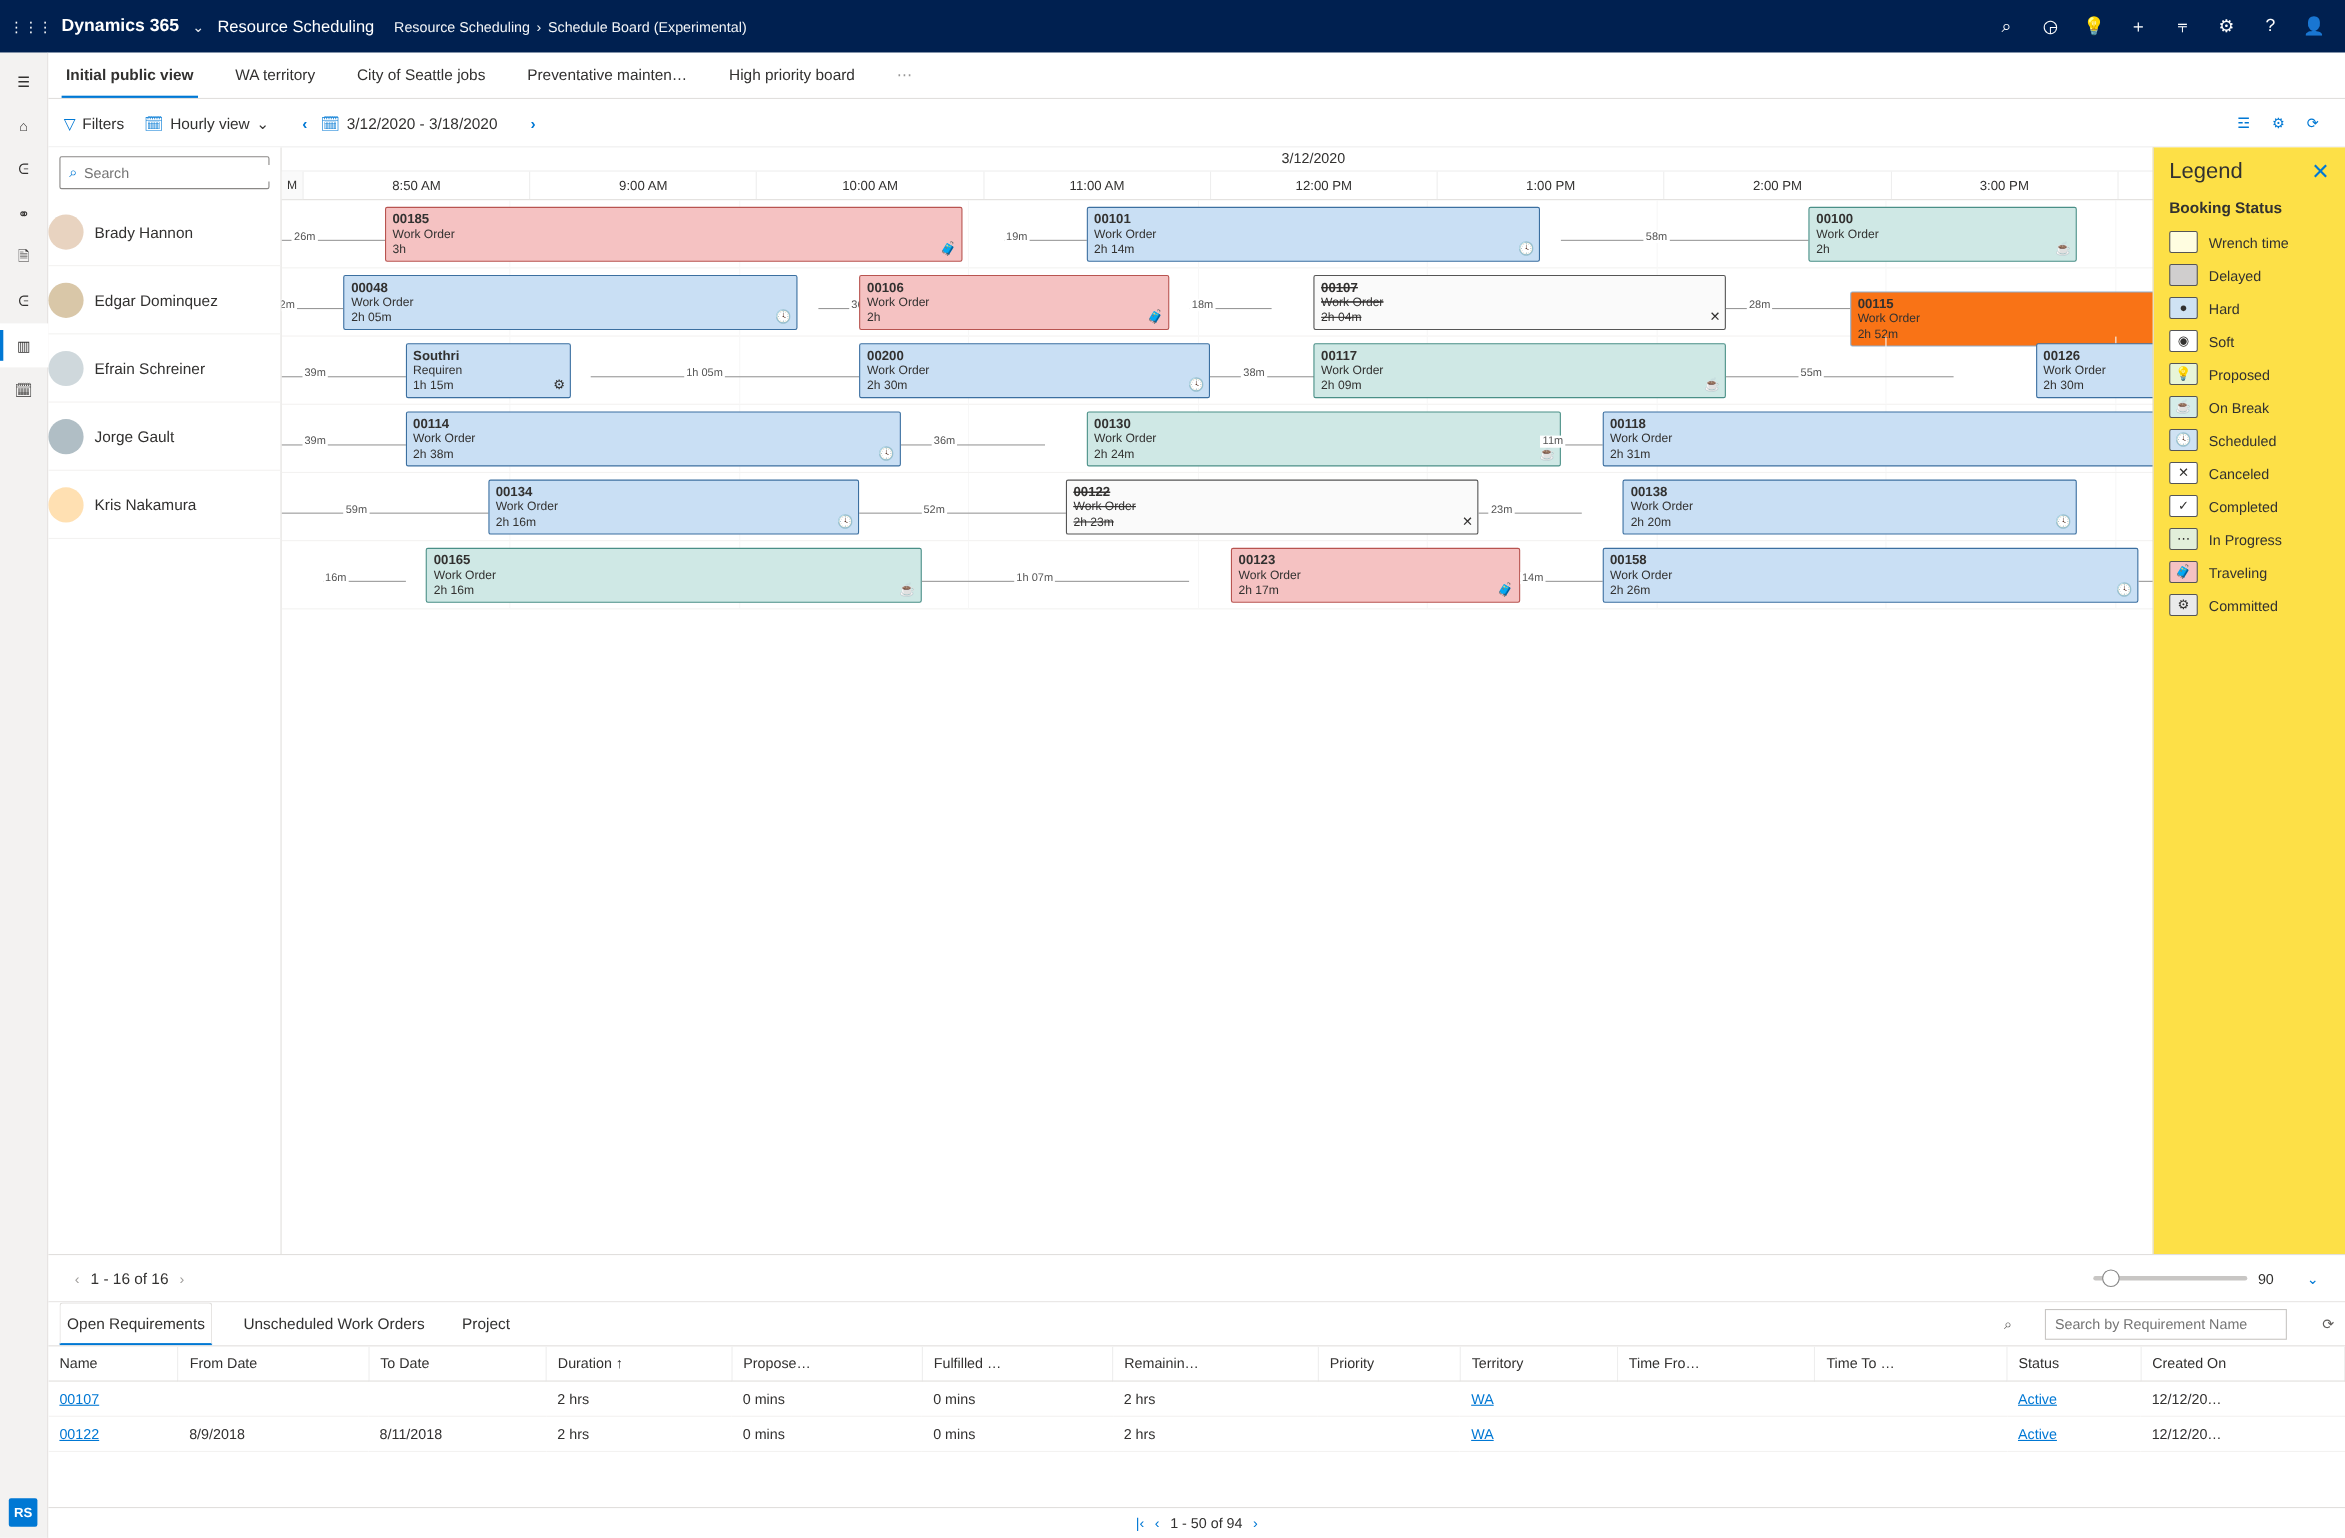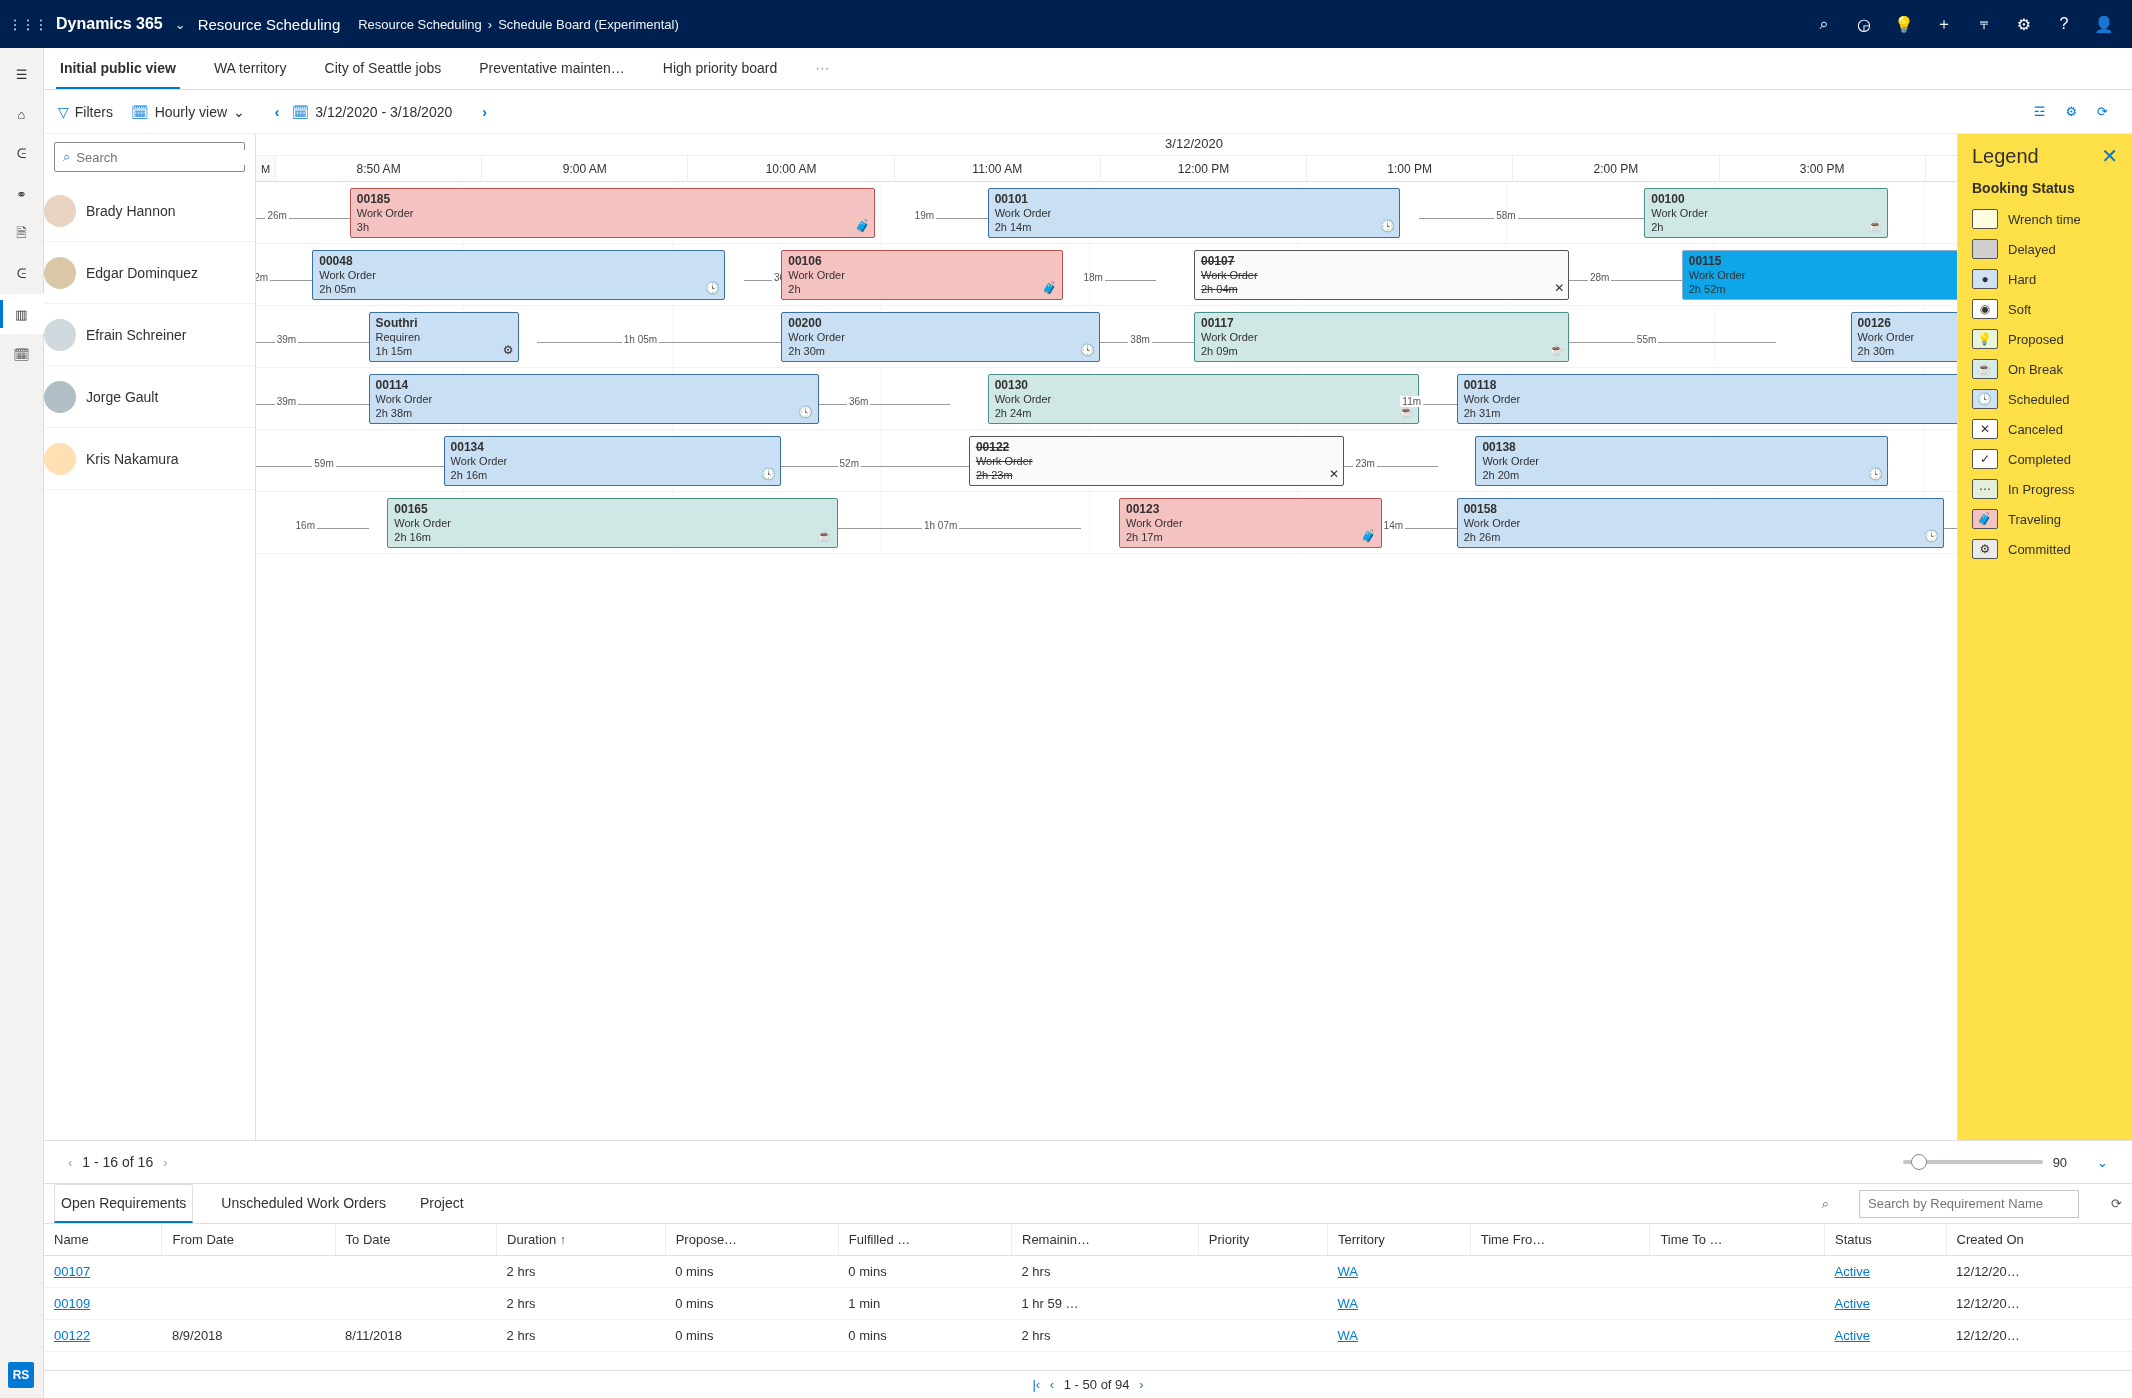--- a/index.html
+++ b/index.html
@@ -54,21 +54,21 @@
 .grow { height: 62px; border-bottom: 1px solid #f3f2f1; position: relative; }
 .grow .cols { position:absolute; inset:0; display:flex; }
 .grow .cols div{ flex:1; border-right:1px solid #f7f7f7; }
 
 .book { position: absolute; top: 6px; height: 50px; border: 1px solid #6b6b6b; border-radius: 2px; padding: 3px 6px; font-size: 11px; line-height: 1.25; overflow: hidden; cursor: pointer; background: #cfe2f3; }
 .book .id { font-weight: 600; font-size: 12px; }
 .book .ic { position: absolute; right: 4px; bottom: 3px; font-size: 12px; }
 .book.travel { background: #f5c2c2; border-color: #b85450; }
 .book.sched  { background: #c9dff4; border-color: #3b6fa0; }
 .book.break  { background: #cfe8e5; border-color: #4a8f87; }
-.book.soft   { background: #0ea5e9; border-color: #8faecc; }
+.book.soft   { background: #f97316; border-color: #8faecc; margin-top: 15px; }
 .book.cancel { background: #fafafa; border-color: #555; text-decoration: line-through; }
 .book.cancel .id, .book.cancel .sub { text-decoration: line-through; }
 .travel-line { position:absolute; top:36px; height:1px; background:#999; }
 .travel-lbl { position:absolute; top:28px; font-size:10px; color:#555; background:#fff; padding:0 2px; }
 
 
 .legend { position: absolute; top: 134px; right: 0; width: 175px; bottom: 258px; border-left: 1px solid #e1dfdd; padding: 10px 14px; background: #fde047; overflow:auto; }
 .legend h2 { font-size: 20px; font-weight: 400; margin-bottom: 12px; display:flex; justify-content:space-between; align-items:center;}
 .legend h3 { font-size: 14px; font-weight: 600; margin-bottom: 8px; }
 .legend .li { display: flex; align-items: center; gap: 10px; font-size: 13px; height: 30px; }
@@ -558,35 +558,20 @@
             <td>0 mins</td>
             <td>2 hrs</td>
             <td></td>
     <td><span class="link">WA</span></td>
     <td></td>
             <td></td>
     <td><span class="link">Active</span></td>
     <td>12/12/20…</td>
    </tr>
           <tr>
-    <td><span class="link">00109</span></td>
-    <td></td>
-            <td></td>
-            <td>2 hrs</td>
-            <td>0 mins</td>
-            <td>1 min</td>
-            <td>1 hr 59 …</td>
-            <td></td>
-    <td><span class="link">WA</span></td>
-    <td></td>
-            <td></td>
-    <td><span class="link">Active</span></td>
-    <td>12/12/20…</td>
-   </tr>
-          <tr>
     <td><span class="link">00122</span></td>
     <td>8/9/2018</td>
             <td>8/11/2018</td>
             <td>2 hrs</td>
             <td>0 mins</td>
             <td>0 mins</td>
             <td>2 hrs</td>
             <td></td>
     <td><span class="link">WA</span></td>
     <td></td>

